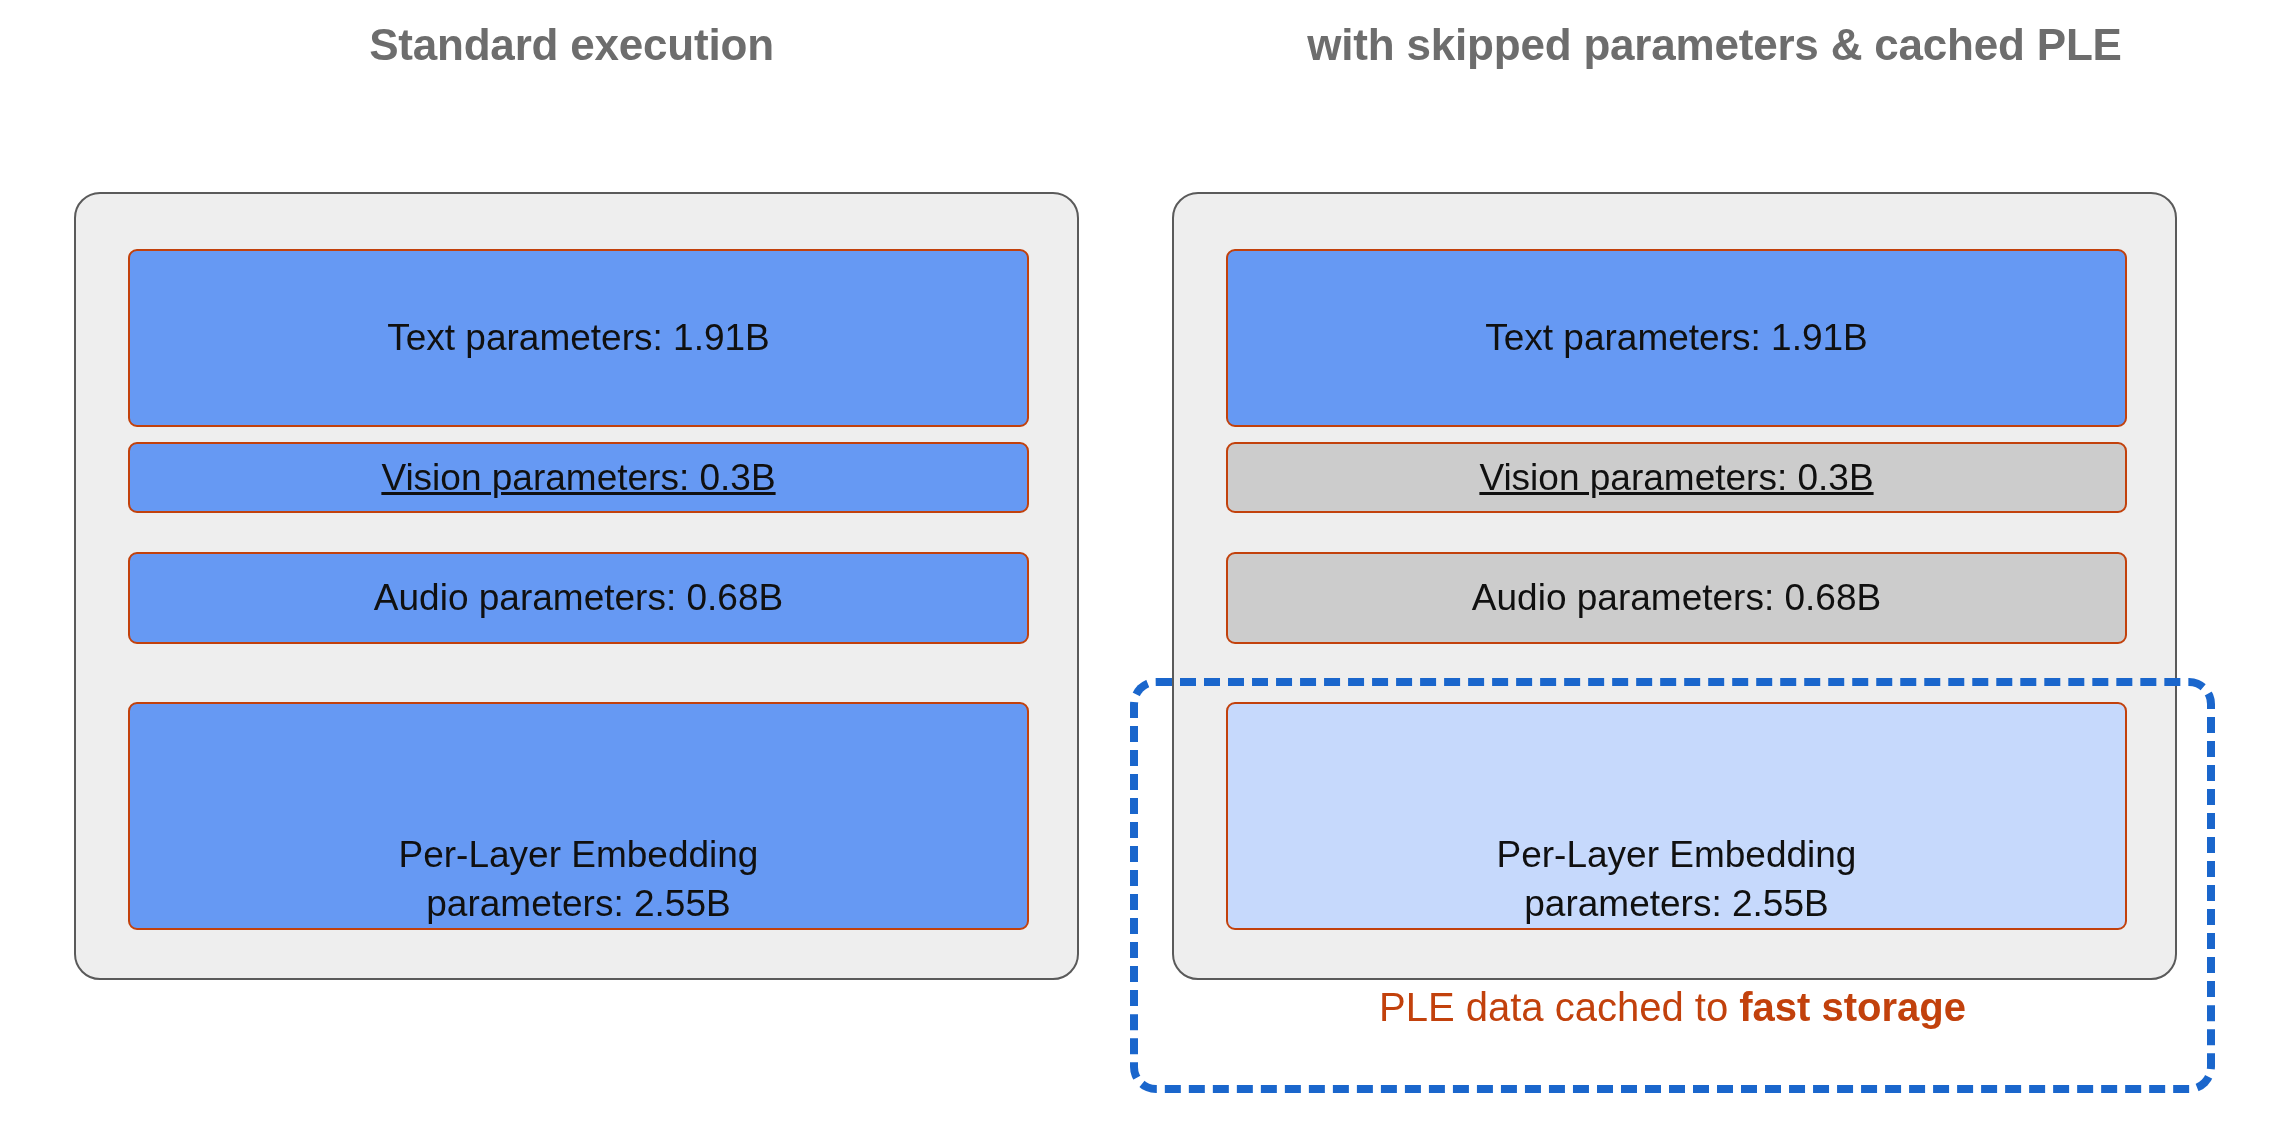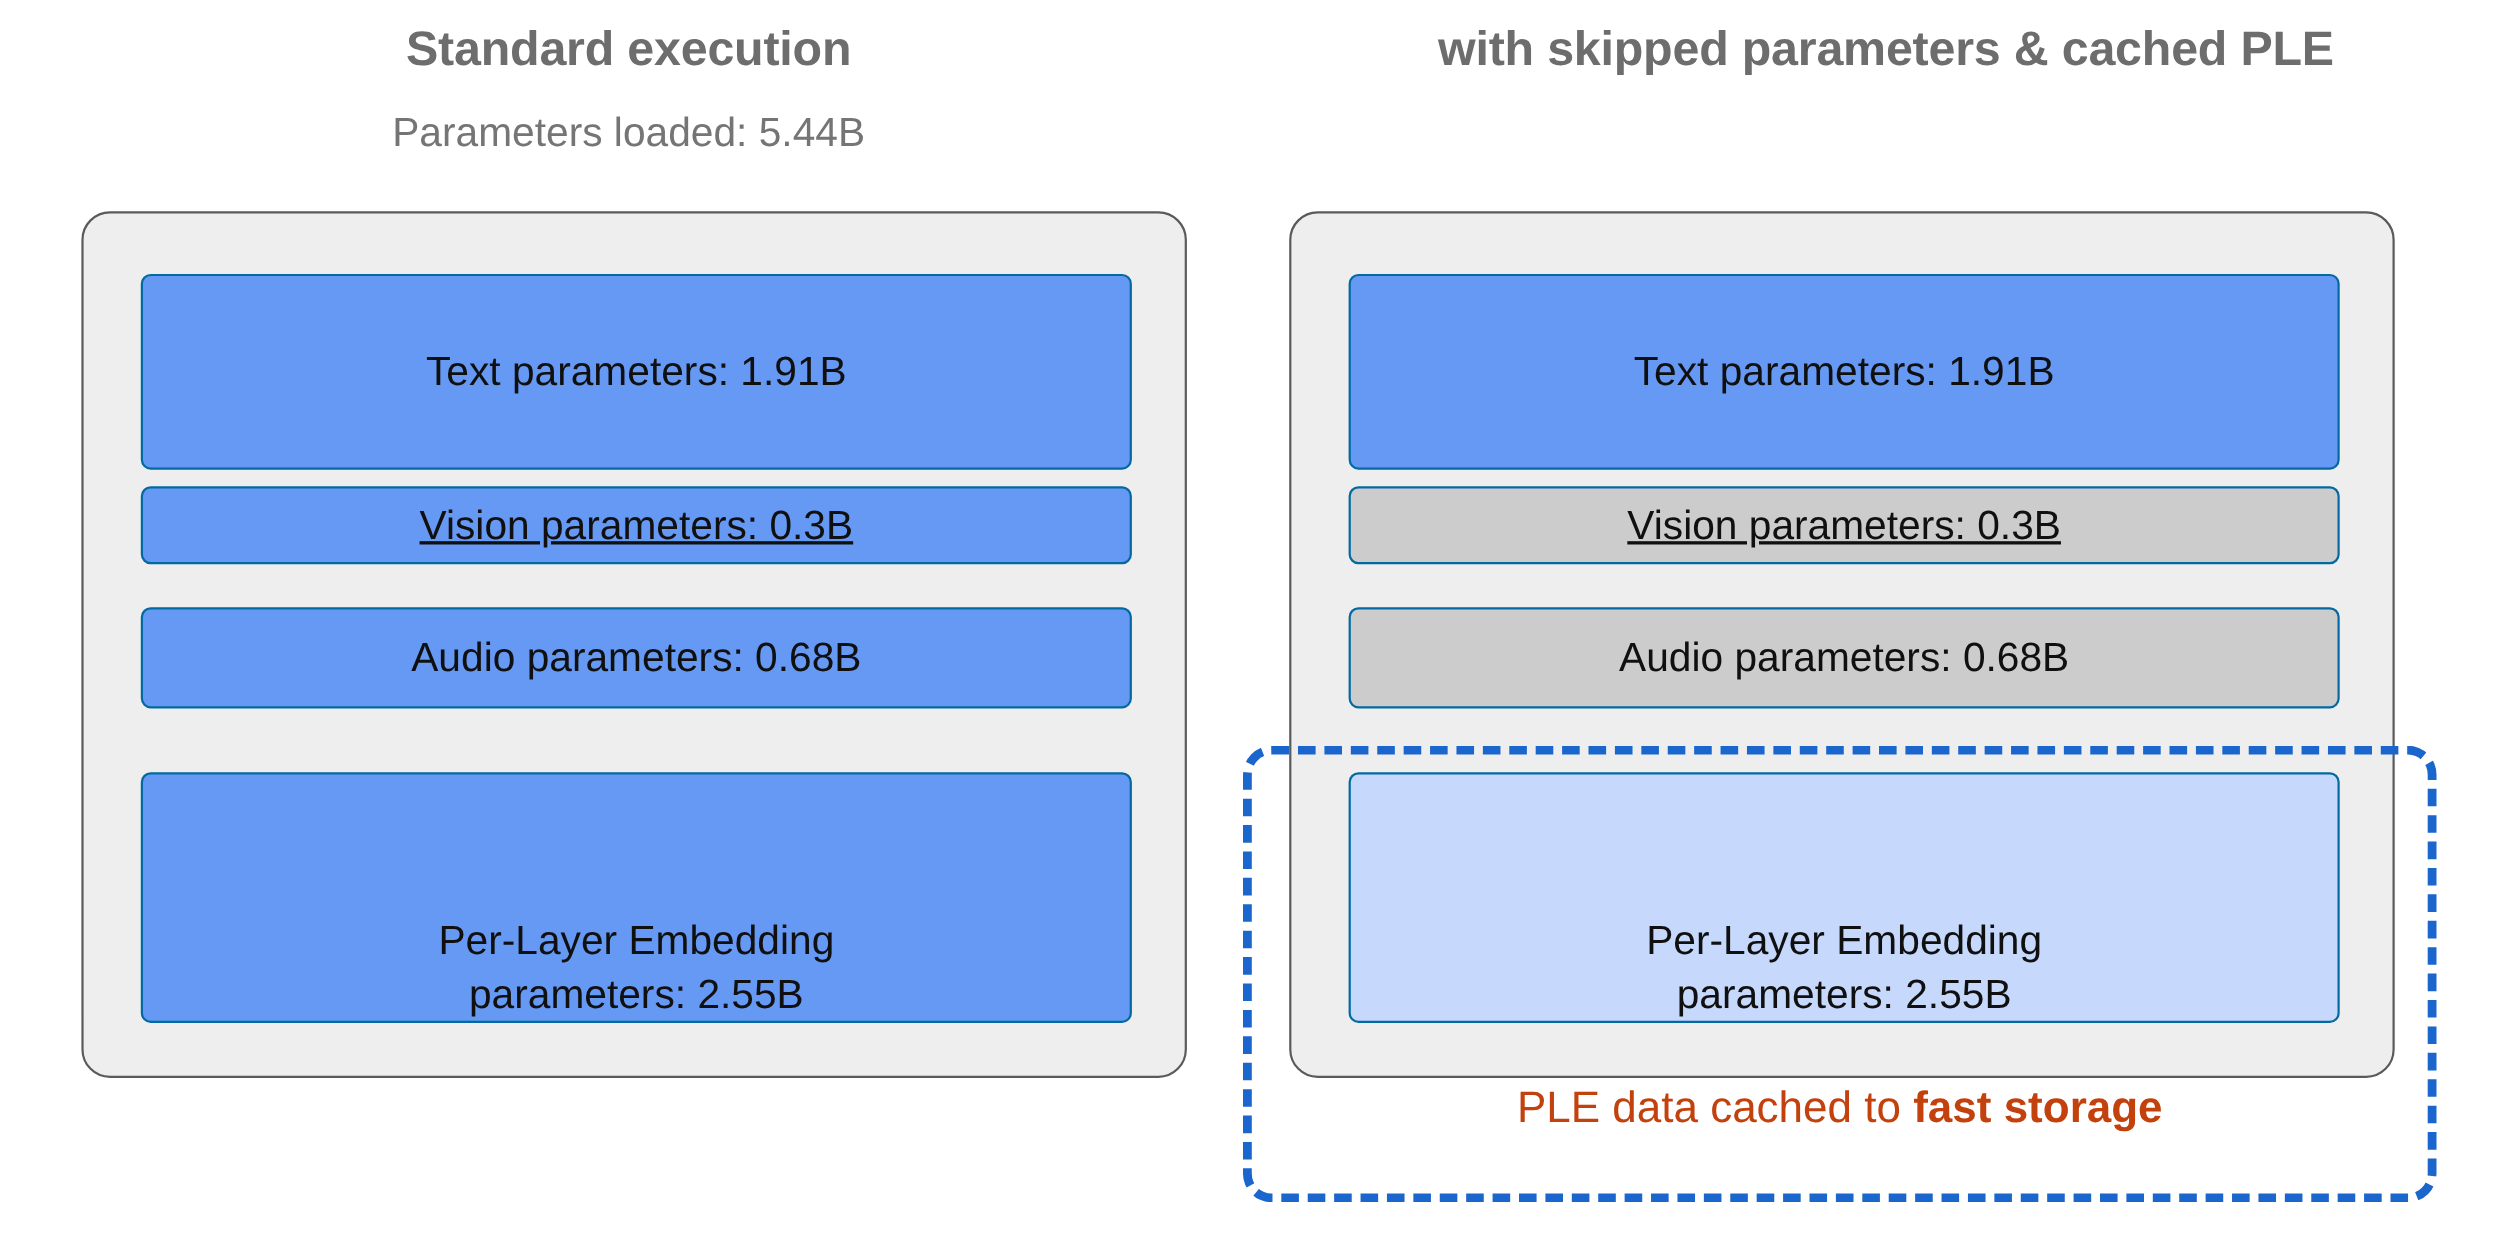--- a/index.html
+++ b/index.html
@@ -58,21 +58,21 @@
     border-radius: 26px;
     box-sizing: border-box;
   }
   .card-left  { left: 74px;   top: 192px; width: 1005px; height: 788px; }
   .card-right { left: 1172px; top: 192px; width: 1005px; height: 788px; }
 
   
   .block {
     position: absolute;
     box-sizing: border-box;
-    border: 2px solid #0369a1;
+    border: 2px solid #c2410c;
     border-radius: 9px;
     display: flex;
     align-items: center;
     justify-content: center;
     text-align: center;
     color: #101010;
     font-size: 37px;
     line-height: 1.33;
     font-weight: normal;
   }
@@ -110,23 +110,20 @@
   }
   .cache-caption .strong { font-weight: bold; }
 </style>
 </head>
 <body>
 
 <div class="panel panel-left">
 
   <div class="panel-title">Standard execution</div>
 
-  <div class="panel-subtitle">
-    <span>Parameters loaded: </span><span>5.44B</span>
-  </div>
 
   <div class="card card-left">
 
     <div class="block blue blk-text">Text parameters: 1.91B</div>
 
     <div class="block blue blk-vision">Vision parameters: 0.3B</div>
 
     <div class="block blue blk-audio">Audio parameters: 0.68B</div>
 
     <div class="block blue blk-ple">

